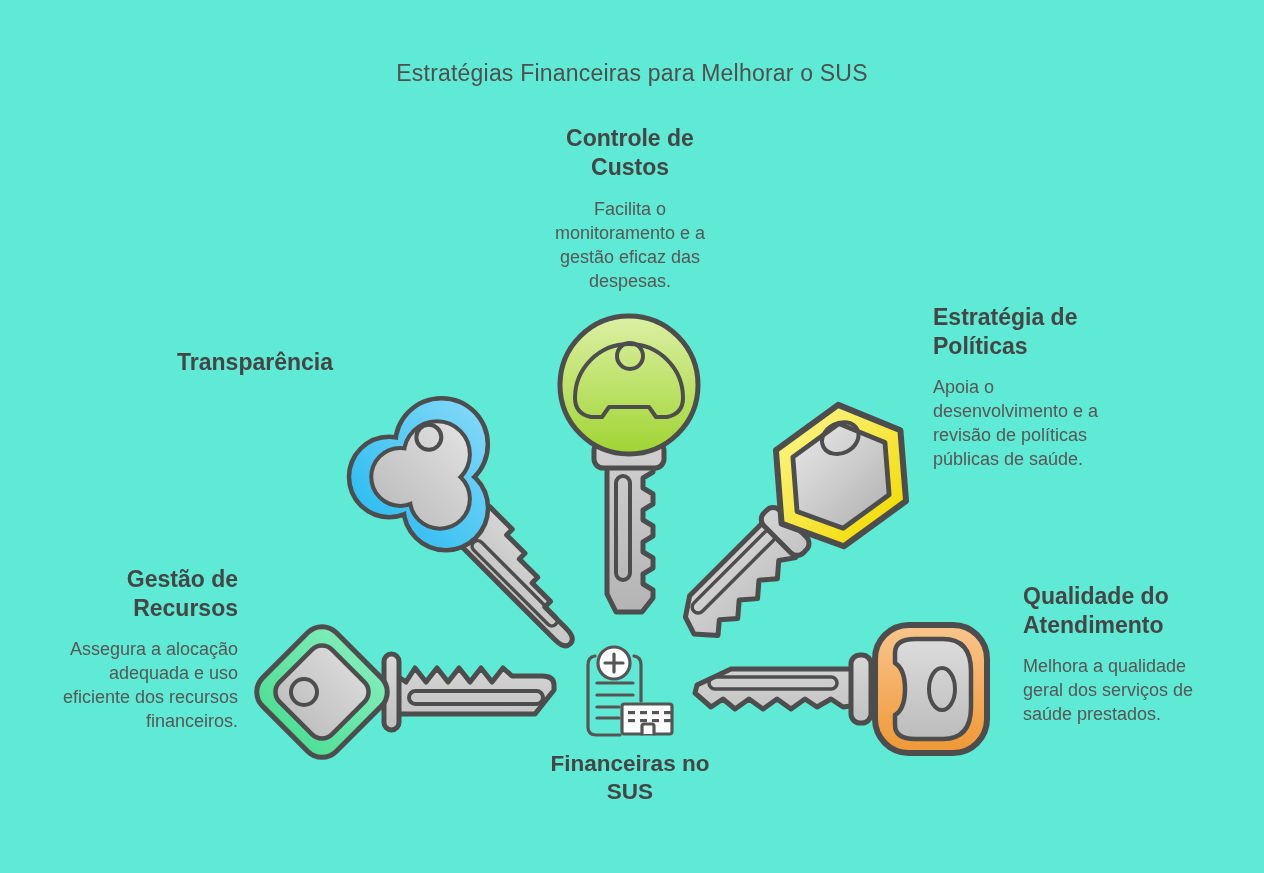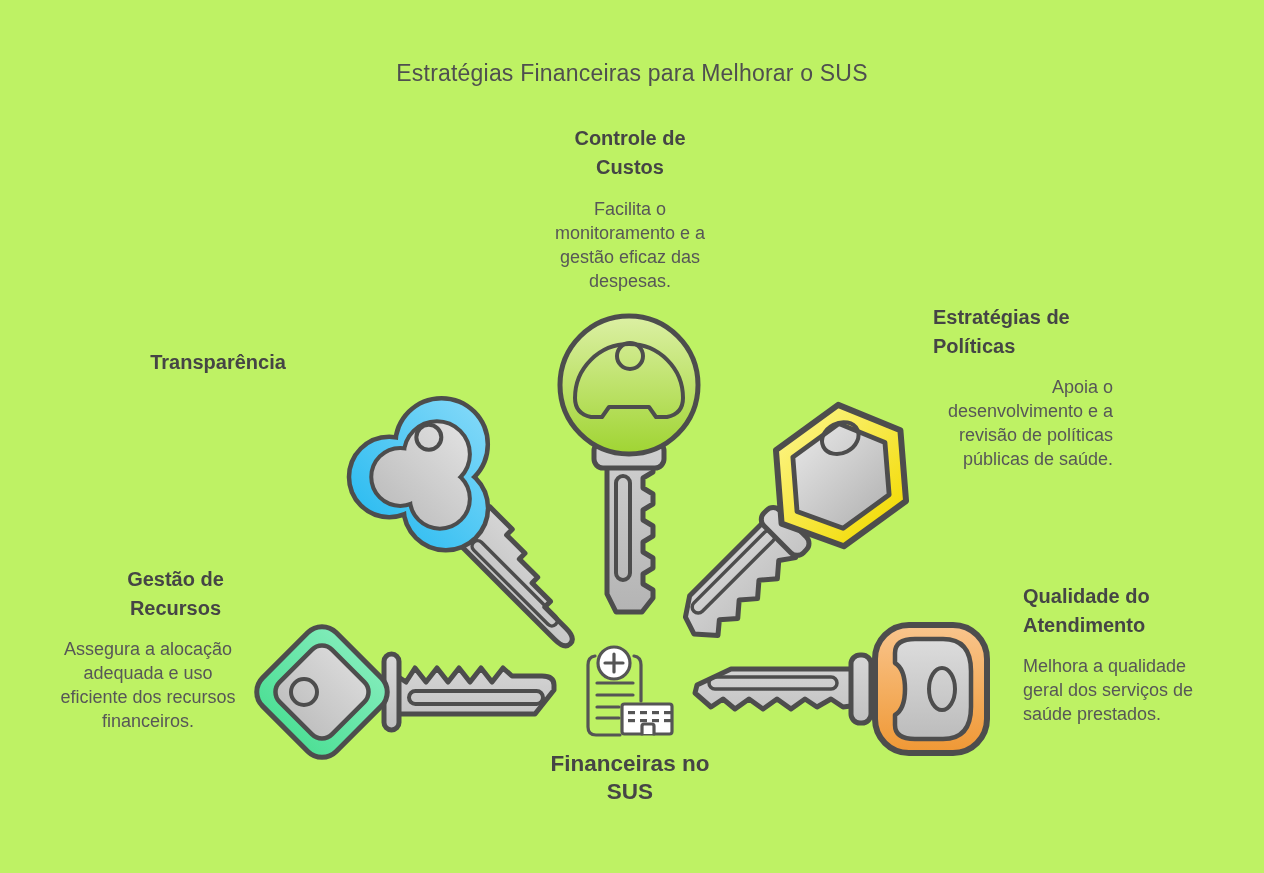--- a/index.html
+++ b/index.html
@@ -1,41 +1,41 @@
 <!DOCTYPE html>
 <html><head>
 <meta charset="utf-8">
 <style>
   html,body{margin:0;padding:0;background:#ffffff;}
   .canvas{
-    position:relative;width:1264px;height:873px;background:#bef264;
+    position:relative;width:1264px;height:873px;background:#5eead4;
     overflow:hidden;font-family:"Liberation Sans",sans-serif;
   }
   .title{
     position:absolute;left:0;right:0;top:60px;text-align:center;
     font-size:23px;font-weight:400;color:#4f4f4f;letter-spacing:.2px;
   }
   .block{position:absolute;}
   .block h2{
-    margin:0 0 15px 0;font-size:20px;line-height:29px;font-weight:700;color:#454545;
+    margin:0 0 15px 0;font-size:23px;line-height:29px;font-weight:700;color:#454545;
   }
   .block p{
     margin:0;font-size:18px;line-height:24px;color:#575757;
   }
   .align-center{text-align:center;}
   .align-left{text-align:left;}
-  .align-right{text-align:center;}
+  .align-right{text-align:right;}
   #blk-controle{left:502px;top:124px;width:256px;}
   #blk-controle h2{max-width:160px;margin-left:auto;margin-right:auto;}
   #blk-controle p{max-width:186px;margin-left:auto;margin-right:auto;}
   #blk-transparencia{left:103px;top:348px;width:230px;}
   #blk-transparencia h2{margin-bottom:14px;}
   #blk-estrategia{left:933px;top:303px;width:200px;}
   #blk-estrategia h2{max-width:150px;margin-bottom:14px;}
-  #blk-estrategia p{max-width:180px;text-align:right;}
+  #blk-estrategia p{max-width:180px;}
   #blk-gestao{left:22px;top:565px;width:216px;}
   #blk-gestao h2{max-width:125px;margin-left:auto;margin-bottom:14px;}
   #blk-gestao p{max-width:180px;margin-left:auto;}
   #blk-qualidade{left:1023px;top:582px;width:200px;}
   #blk-qualidade h2{max-width:160px;margin-bottom:14px;}
   #blk-qualidade p{max-width:178px;}
   #blk-faturamento{left:525px;top:750px;width:210px;}
   #blk-faturamento .center-label{
     font-size:22.5px;line-height:28px;font-weight:700;color:#454545;
   }
@@ -58,21 +58,21 @@
   <div class="block align-center" id="blk-controle">
     <h2>Controle de Custos</h2>
     <p>Facilita o monitoramento e a gestão eficaz das despesas.</p>
   </div>
 
   <div class="block align-right" id="blk-transparencia">
     <h2>Transparência</h2>
   </div>
 
   <div class="block align-left" id="blk-estrategia">
-    <h2>Estratégias de Políticas</h2>
+    <h2>Estratégia de Políticas</h2>
     <p>Apoia o desenvolvimento e a revisão de políticas públicas de saúde.</p>
   </div>
 
   <div class="block align-right" id="blk-gestao">
     <h2>Gestão de Recursos</h2>
     <p>Assegura a alocação adequada e uso eficiente dos recursos financeiros.</p>
   </div>
 
   <div class="block align-left" id="blk-qualidade">
     <h2>Qualidade do Atendimento</h2>

